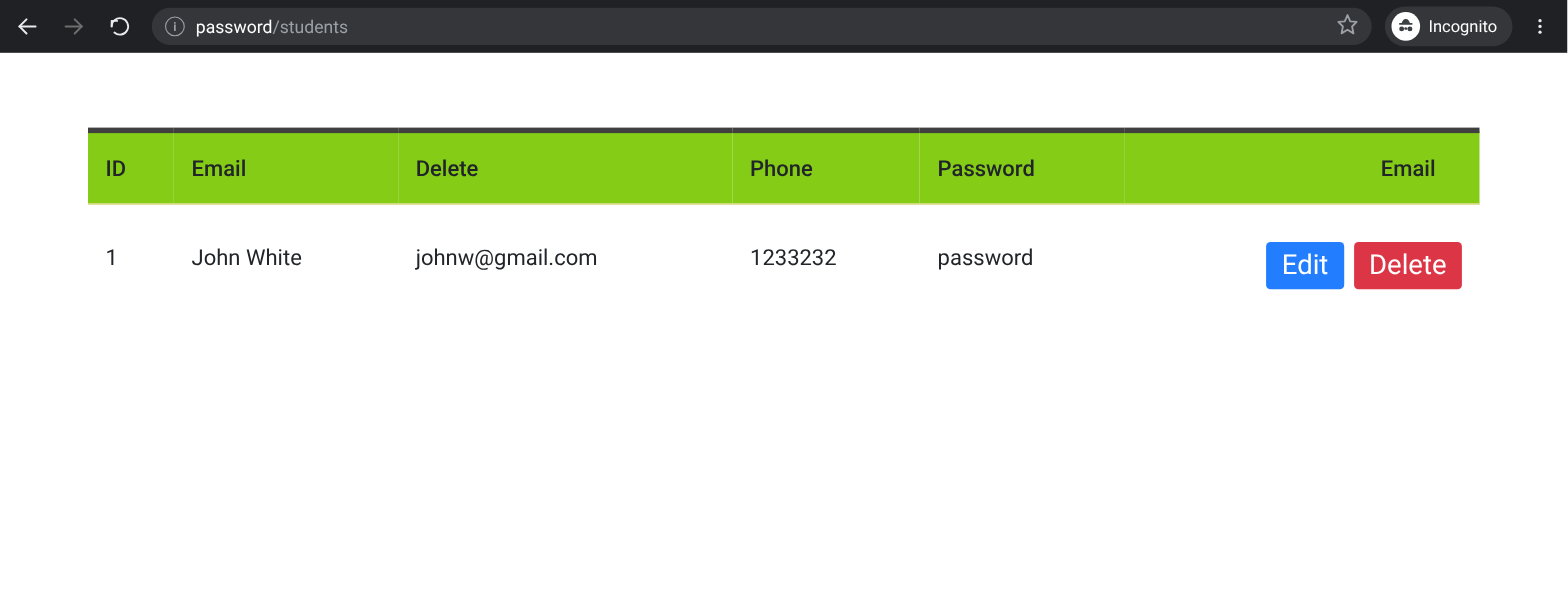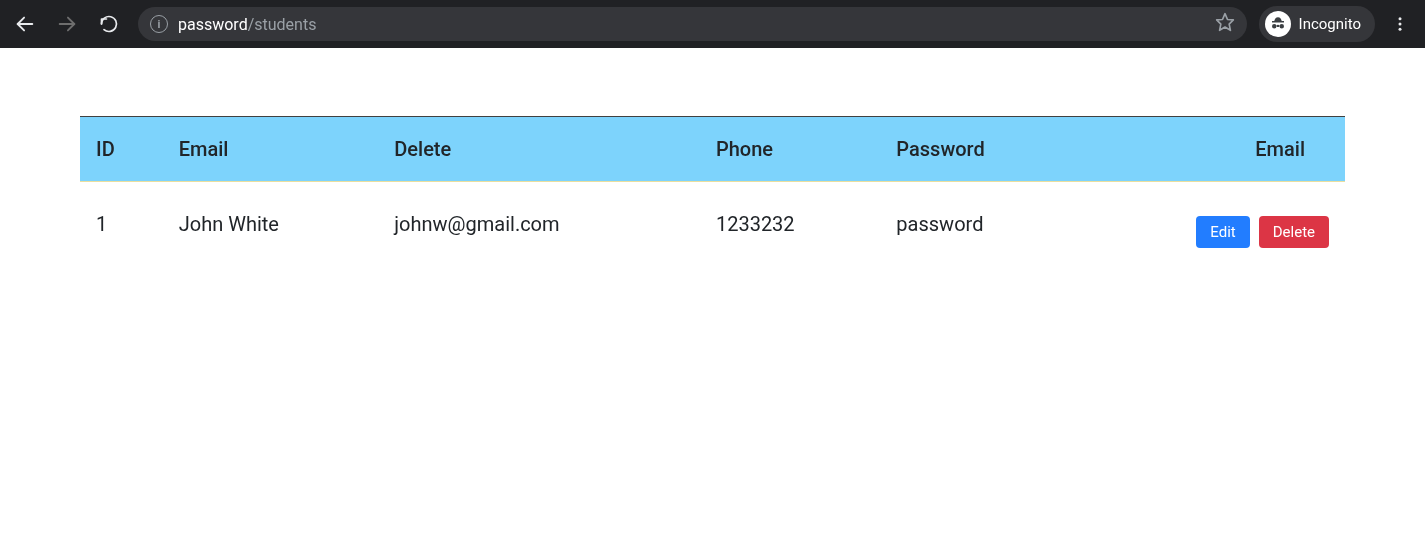--- a/index.html
+++ b/index.html
@@ -84,42 +84,42 @@
     
     .page {
       padding: 68px 80px 0 80px;
     }
     table {
       width: 100%;
       border-collapse: collapse;
       font-size: 20px;
     }
     thead th {
-      background: #7dd3fc;
+      background: #84cc16;
       text-align: left;
       font-weight: 500;
       padding: 20px 16px;
       color: #212529;
       border-bottom: 1px solid #eadf9f;
-      border-top: 1px solid #404040;
+      border-top: 5px solid #404040;
     }
     tbody td {
       padding: 18px 16px;
       vertical-align: middle;
       color: #212529;
     }
     .action-cell { text-align: right; white-space: nowrap; }
     thead th.action-head { text-align: right; padding-right: 40px; }
 
     .btn {
       display: inline-block;
       border: none;
       border-radius: 4px;
       color: #fff;
-      font-size: 15px;
+      font-size: 25px;
       padding: 7px 14px;
       cursor: pointer;
       font-family: inherit;
       text-align: center;
     }
     .btn-primary { background: #227dff; }
     .btn-danger  { background: #dc3545; margin-left: 4px; margin-top: 16px; }
   </style>
 </head>
 <body>

